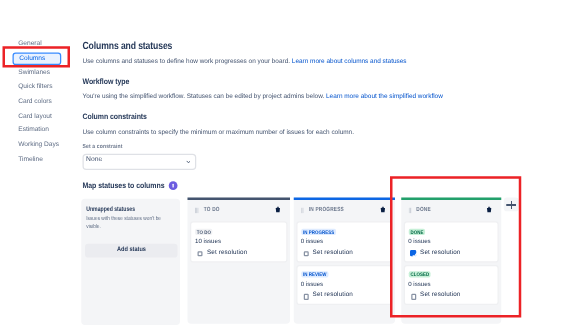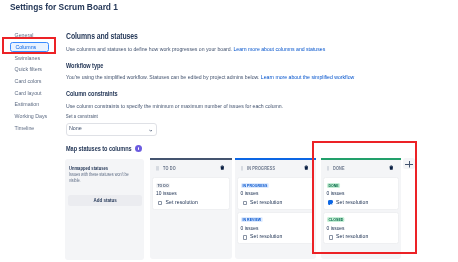--- a/index.html
+++ b/index.html
@@ -90,21 +90,20 @@
   .plus-btn{position:absolute;background:#f4f5f7;border-radius:2.5px;}
   .plus-btn svg{position:absolute;left:50%;top:50%;transform:translate(-50%,-50%);}
 
   .redbox{position:absolute;border:2px solid #ec2226;box-sizing:border-box;}
 </style>
 </head>
 <body>
 
 <div class="page">
 
-  <div class="page-title">Settings for Scrum Board 1</div>
 
   <div class="sidebar" id="sidebar">
       <div class="nav-item">General</div>
       <div class="nav-item selected">Columns</div>
       <div class="nav-item">Swimlanes</div>
       <div class="nav-item">Quick filters</div>
       <div class="nav-item">Card colors</div>
       <div class="nav-item">Card layout</div>
       <div class="nav-item">Estimation</div>
       <div class="nav-item">Working Days</div>

